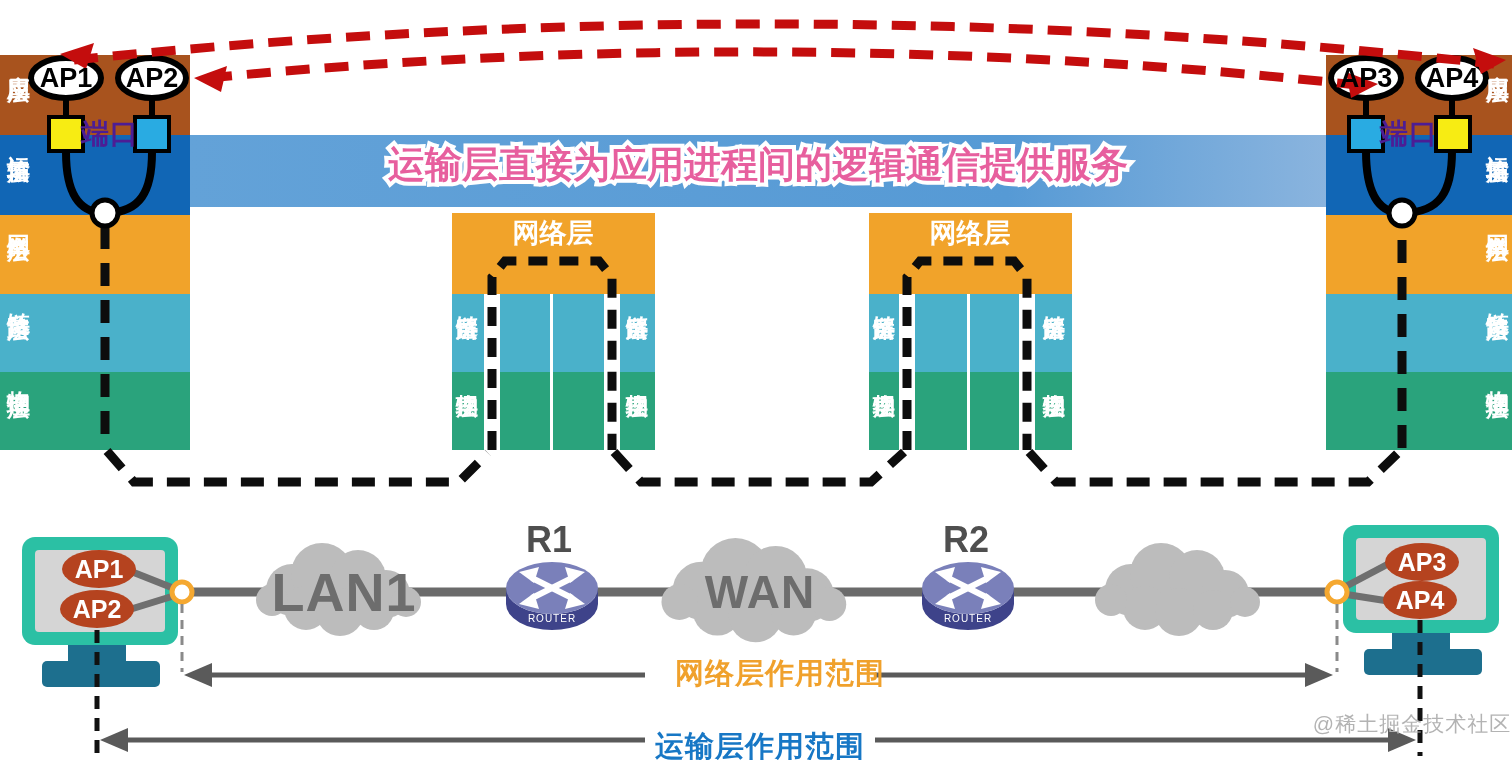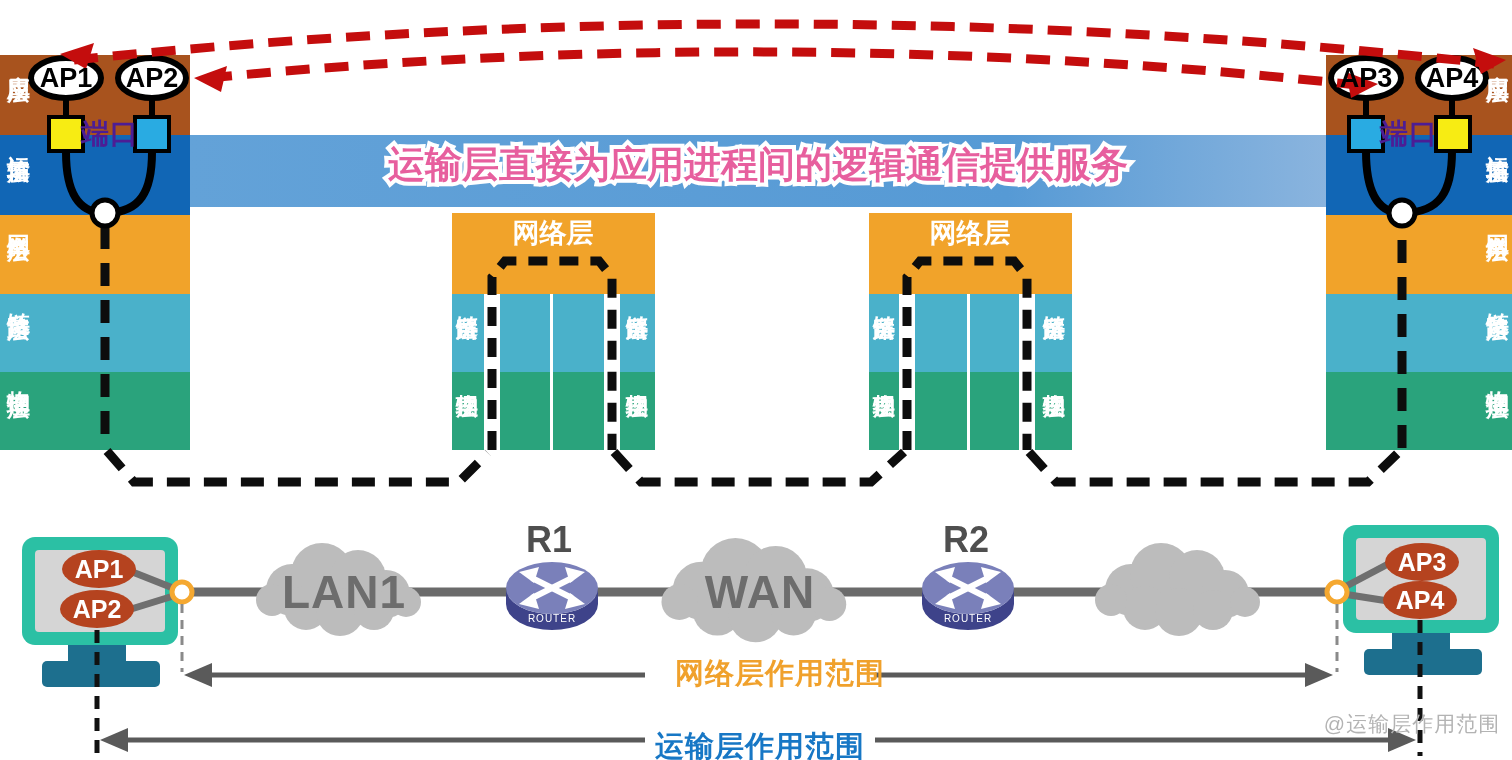--- a/index.html
+++ b/index.html
@@ -7,21 +7,21 @@
          font-family:"Liberation Sans", sans-serif;}
   .stage svg{position:absolute;left:0;top:0;}
   .txt{position:absolute;transform:translate(-50%,-50%);white-space:nowrap;z-index:5;}
   .vl{position:absolute;writing-mode:vertical-rl;text-orientation:upright;line-height:1;
       font-weight:bold;color:#fff;font-size:23px;letter-spacing:3px;z-index:5;}
   .vl.small{font-size:22px;letter-spacing:2px;}
   .hdr{font-weight:bold;color:#fff;font-size:27px;}
   .port{font-weight:bold;color:#4c1d95;font-size:28px;letter-spacing:1px;}
   .ap-top{font-weight:bold;color:#000;font-size:27px;}
   .ap-bot{font-weight:bold;color:#fff;font-size:25px;}
-  .cloud-lbl{font-weight:bold;color:#6d6d6d;font-size:46px;letter-spacing:1px;}
+  .cloud-lbl{font-weight:bold;color:#6d6d6d;font-size:54px;letter-spacing:1px;}
   .r-lbl{font-weight:bold;color:#4f4f4f;font-size:36px;}
   .router-lbl{font-weight:normal;color:#fff;font-size:10px;letter-spacing:1px;}
   .range-net{font-weight:bold;color:#f0a12c;font-size:29px;letter-spacing:1px;margin-left:20px;}
   .range-tr{font-weight:bold;color:#1777c5;font-size:29px;letter-spacing:1px;margin-top:8px;}
   .wm{color:#b3b3b3;font-size:21px;letter-spacing:1px;}
   .banner-wrap{display:inline-block;position:relative;}
   .bt{white-space:nowrap;font-weight:bold;font-size:37px;letter-spacing:0px;}
   .bt.stroke{position:absolute;left:0;top:0;-webkit-text-stroke:8px #fff;color:#fff;}
   .bt.fill{position:relative;color:#e75f9e;}
 </style>
@@ -242,15 +242,15 @@
 <div class="txt cloud-lbl" style="left:760px;top:592px;font-size:46px">WAN</div>
 
 <div class="txt r-lbl" style="left:549px;top:540px">R1</div>
 <div class="txt r-lbl" style="left:966px;top:540px">R2</div>
 <div class="txt router-lbl" style="left:552px;top:618px">ROUTER</div>
 <div class="txt router-lbl" style="left:968px;top:618px">ROUTER</div>
 
 <div class="txt range-net" style="left:760px;top:674px">网络层作用范围</div>
 <div class="txt range-tr" style="left:760px;top:739px">运输层作用范围</div>
 
-<div class="txt wm" style="left:1412px;top:724px">@运输层作用范围</div>
+<div class="txt wm" style="left:1412px;top:724px">@稀土掘金技术社区</div>
 
 </div>
 
 </body></html>

